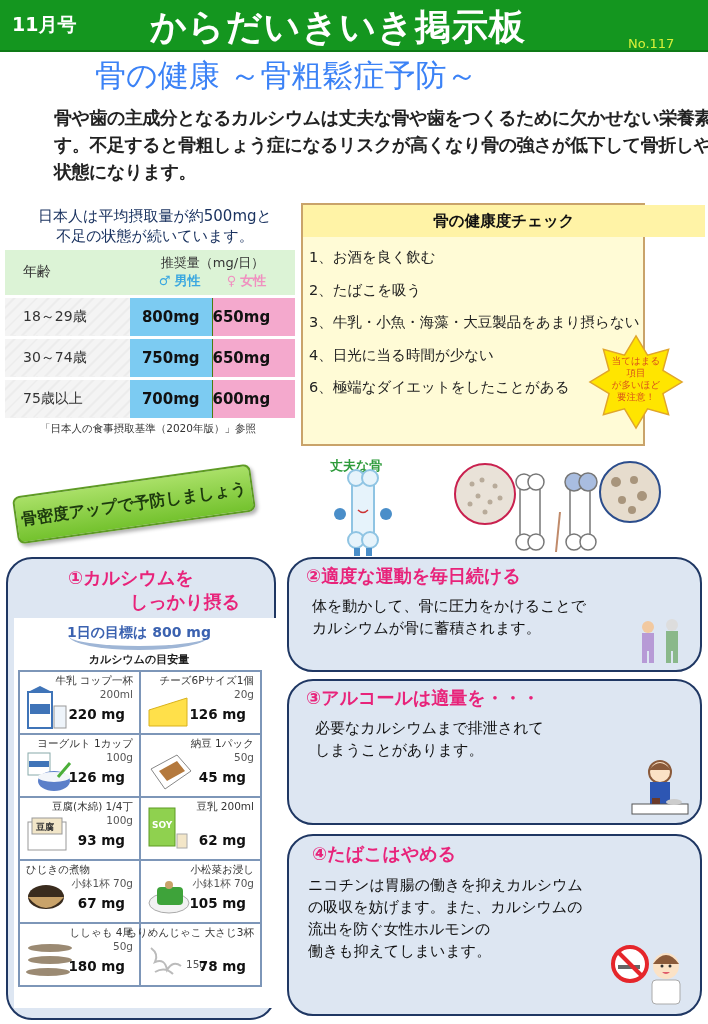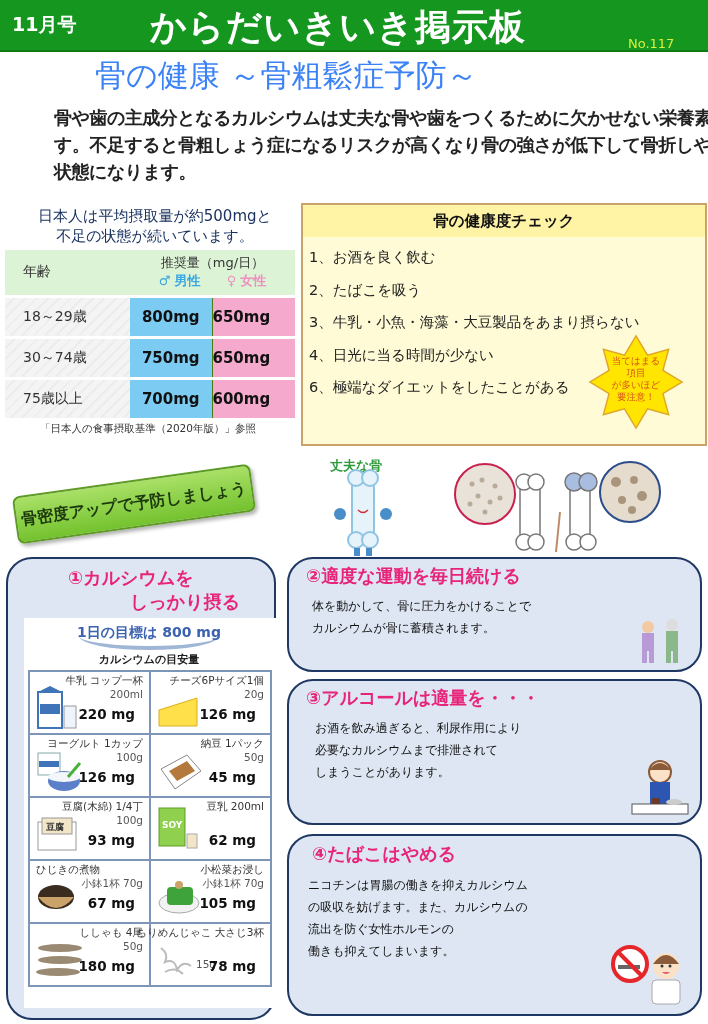--- a/index.html
+++ b/index.html
@@ -24,54 +24,54 @@
   .age{width:125px;padding-left:18px;color:#333;background:repeating-linear-gradient(135deg,#f4f4f4 0 6px,#ececec 6px 8px);}
   .male{width:82px;text-align:center;font-weight:bold;font-size:15px;background:#7ccbf2;border-right:1px solid #4d7c0f;}
   .female{width:83px;text-align:left;font-weight:bold;font-size:15px;background:#f4a9cd;}
   .head .age{background:#dcf3d6;}
   .rec-cell{text-align:center;color:#333;font-size:13px;line-height:18px;}
   .sex-male{color:#3aa7e0;font-weight:bold;}
   .sex-female{color:#f090c0;font-weight:bold;margin-left:22px;}
   .intake-ref{left:40px;top:422px;font-size:10.5px;color:#333;}
 
   
-  .check-box{left:301px;top:203px;width:406px;height:243px;background:#fffbd6;border:2px solid #c9a36a;}
+  .check-box{left:301px;top:203px;width:344px;height:243px;background:#fffbd6;border:2px solid #c9a36a;}
   .check-head{left:0;top:0;width:402px;height:32px;background:#fff3a6;text-align:center;font-weight:bold;font-size:15.5px;line-height:32px;}
   .check-list{left:6px;top:36px;list-style:none;}
   .check-list li{font-size:14.5px;height:32.5px;line-height:32px;color:#222;}
   .star{left:285px;top:125px;width:96px;height:104px;}
   .star-text{left:305px;top:150px;width:56px;font-size:9.5px;line-height:12px;text-align:center;color:#d9501a;}
 
   
   .banner{left:14px;top:480px;width:240px;height:48px;background:linear-gradient(#a9e067,#74c22e);border:2px solid #5e9b24;border-radius:7px;transform:rotate(-8deg);box-shadow:2px 3px 4px rgba(0,0,0,.3);display:flex;align-items:center;justify-content:center;font-weight:bold;font-size:16px;color:#1d3a0e;}
 
   
   .illust{left:320px;top:452px;width:380px;height:106px;}
 
   
   .card{background:#dde6f2;border:2.5px solid #1f3763;border-radius:26px;}
   .card1{left:6px;top:557px;width:270px;height:463px;}
   .card-title{color:#e8237a;font-weight:bold;font-size:18px;}
   .c1-title1{left:28px;top:566px;margin-left:40px;}
   .c1-title2{left:130px;top:590px;}
-  .food-panel{left:24px;top:618px;width:300px;height:390px;background:#fff;}
+  .food-panel{left:14px;top:618px;width:300px;height:390px;background:#fff;}
   .goal{left:0;top:6px;width:250px;text-align:center;color:#3b62b0;font-weight:bold;font-size:14px;}
   .goal-arc{left:55px;top:16px;width:140px;height:16px;border-bottom:4px solid #9fb6d6;border-radius:0 0 70px 70px/0 0 14px 14px;}
   .goal-sub{left:0;top:34px;width:250px;text-align:center;font-size:11px;font-weight:bold;color:#222;}
   .food-grid{left:4px;top:52px;width:242px;border-collapse:collapse;table-layout:fixed;}
   .food-grid td{border:2px solid #7d96b8;height:63px;vertical-align:top;position:relative;width:121px;}
   .fname{position:absolute;right:6px;top:2px;font-size:10.5px;color:#333;white-space:nowrap;}
   .fportion{position:absolute;right:6px;top:16px;font-size:10.5px;color:#555;}
   .famount{position:absolute;right:14px;top:34px;font-size:13.5px;font-weight:bold;color:#111;}
   .ficon{position:absolute;left:6px;top:14px;}
 
   .card2{left:287px;top:557px;width:415px;height:115px;}
   .card3{left:287px;top:679px;width:415px;height:146px;}
   .card4{left:287px;top:834px;width:415px;height:182px;}
-  .card-body{font-size:12px;line-height:22px;color:#111;}
+  .card-body{font-size:15px;line-height:22px;color:#111;}
   .c2-title{left:306px;top:564px;}
   .c2-body{left:312px;top:595px;}
   .c3-title{left:306px;top:686px;}
   .c3-body{left:315px;top:717px;}
   .c4-title{left:312px;top:842px;}
   .c4-body{left:308px;top:874px;}
 </style>
 </head>
 <body>
 
@@ -325,21 +325,20 @@
     <rect x="13" y="36" width="5" height="12" fill="#b79ad6"></rect>
   <circle cx="36" cy="10" r="6" fill="#ddd"></circle>
     <rect x="30" y="16" width="12" height="20" fill="#8ab88a"></rect>
     <rect x="30" y="36" width="5" height="12" fill="#8ab88a"></rect>
     <rect x="37" y="36" width="5" height="12" fill="#8ab88a"></rect>
 </svg>
 
 <div class="abs card card3"></div>
 <div class="abs card-title c3-title">③アルコールは適量を・・・</div>
 <div class="abs card-body c3-body">
-  <div>お酒を飲み過ぎると、利尿作用により</div>
   <div>必要なカルシウムまで排泄されて</div>
   <div>しまうことがあります。</div>
 </div>
 <svg class="abs" style="left:628px;top:756px" width="62" height="60">
   <circle cx="32" cy="16" r="11" fill="#fbe2c6" stroke="#8a5a3a" stroke-width="2"></circle>
     <path d="M21 14 q11 -14 22 0" fill="#8a5a3a"></path>
   <rect x="22" y="26" width="20" height="22" fill="#2d56b3"></rect>
   <rect x="4" y="48" width="56" height="10" fill="#fff" stroke="#555"></rect>
   <rect x="24" y="42" width="8" height="6" fill="#6b3a2a"></rect>
     <ellipse cx="46" cy="46" rx="8" ry="3" fill="#ccc"></ellipse>

